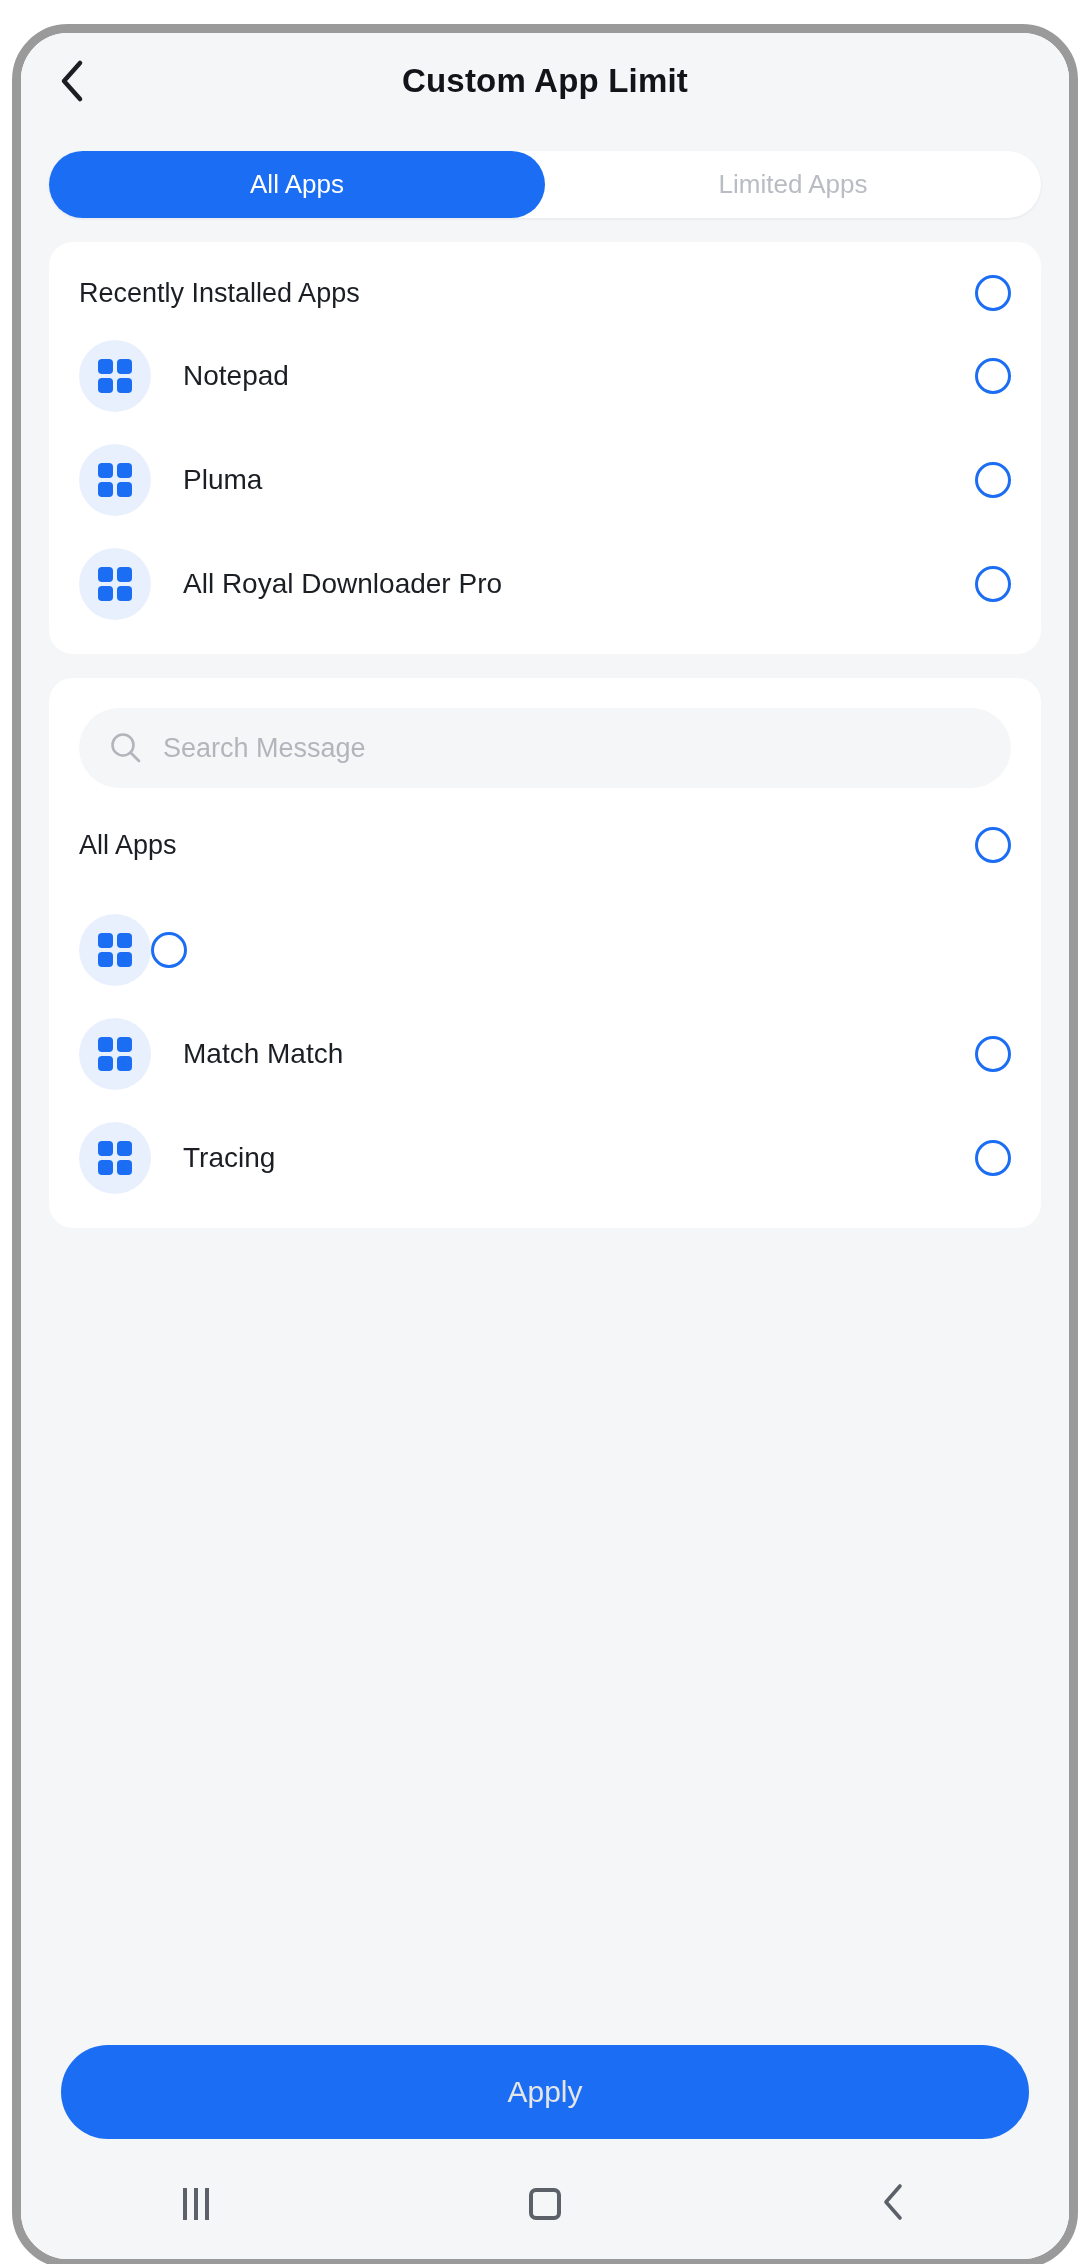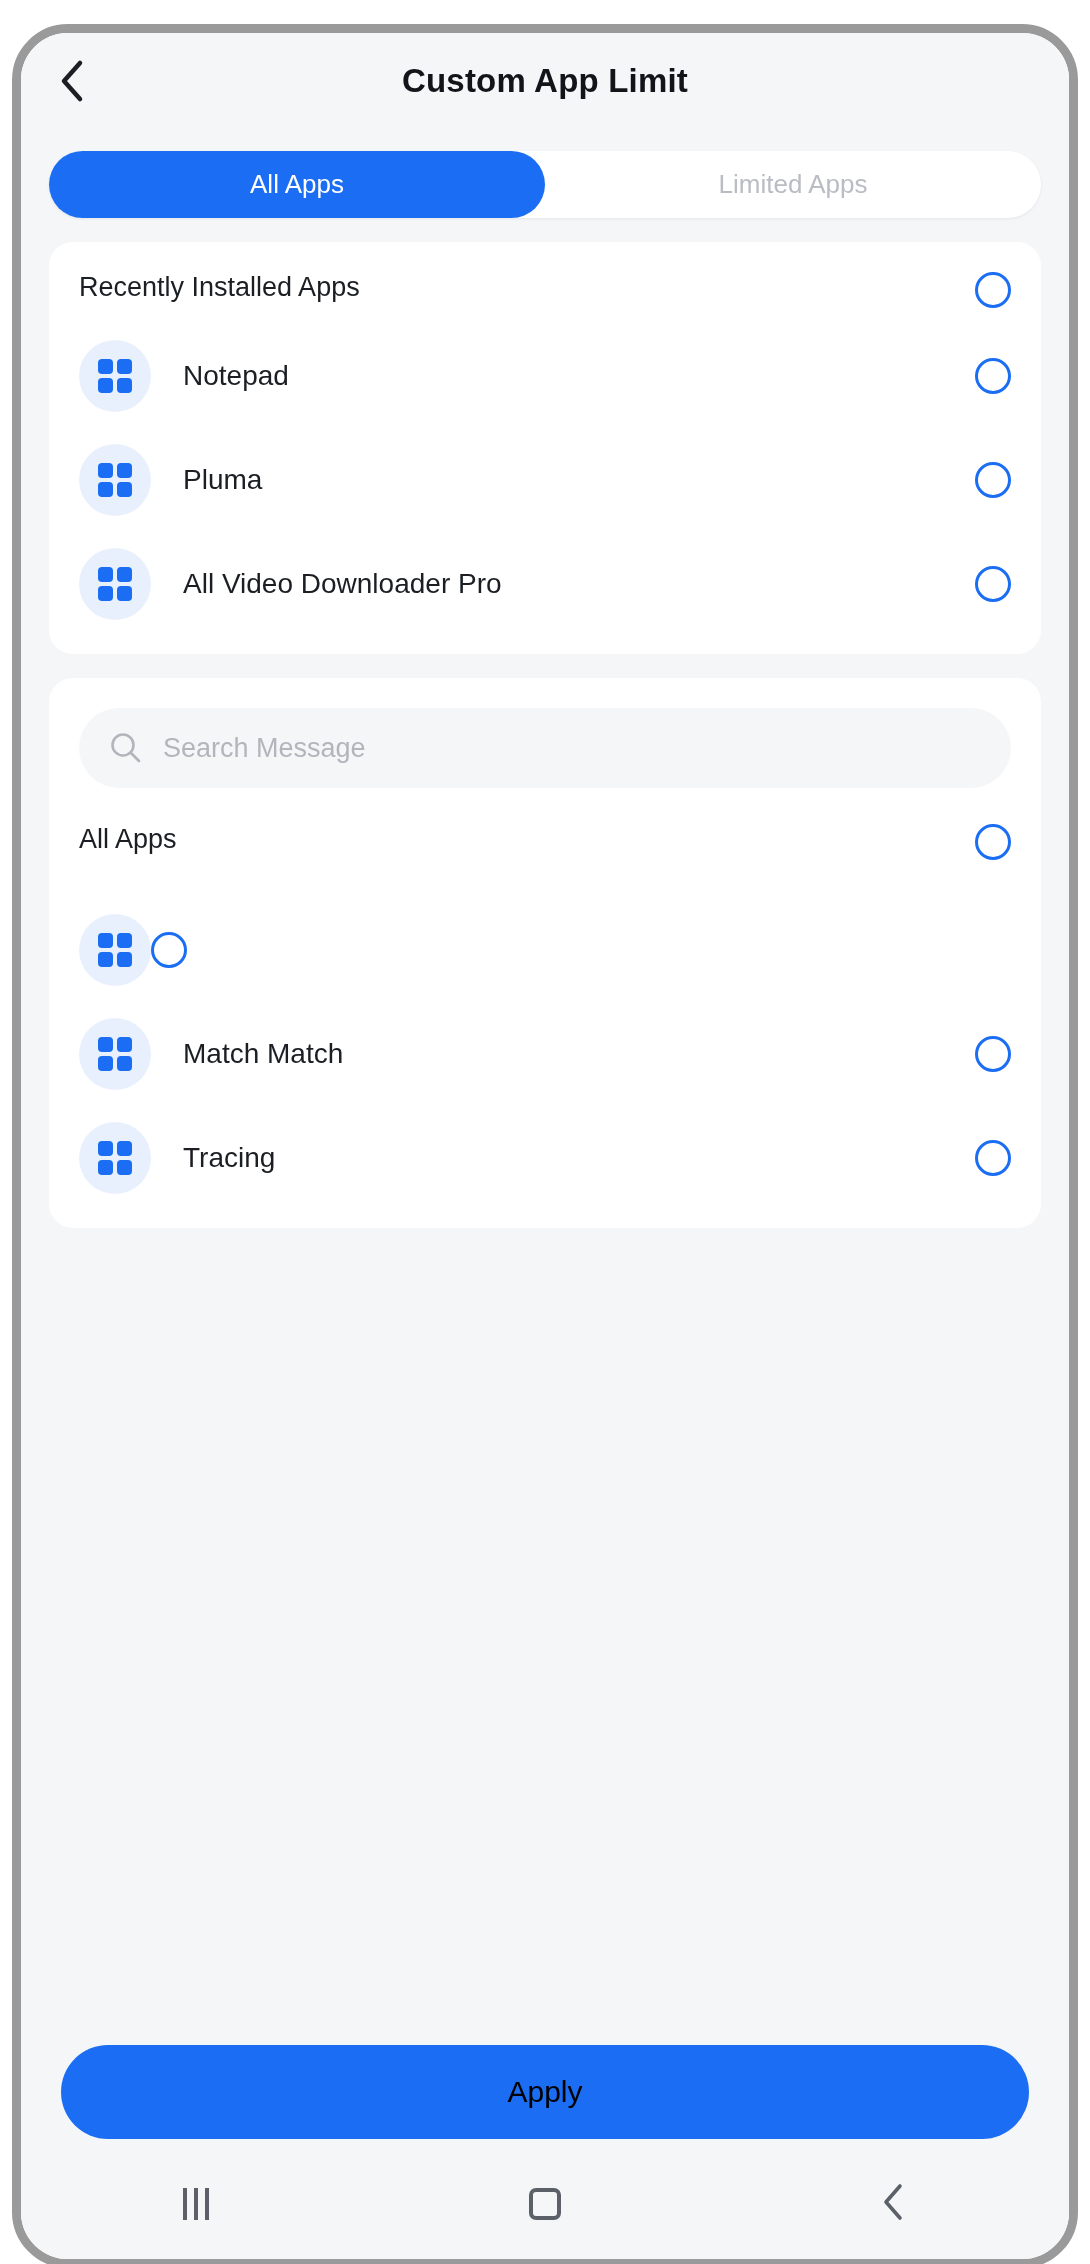--- a/index.html
+++ b/index.html
@@ -99,21 +99,21 @@
   }
   .card {
     background: #ffffff;
     border-radius: 24px;
     margin-top: 24px;
     padding: 0 0 18px 0;
   }
 
   .section-head {
     display: flex;
-    align-items: flex-start;
+    align-items: center;
     justify-content: space-between;
     padding: 30px 30px 10px 30px;
     min-height: 82px;
   }
   .section-title {
     font-size: 27px;
     color: #1b1f24;
   }
 
   .app-row {
@@ -190,21 +190,21 @@
   .apply-wrap {
     flex: 0 0 auto;
     padding: 28px 40px 10px 40px;
   }
   .apply-btn {
     width: 100%;
     height: 94px;
     border: none;
     border-radius: 47px;
     background: #1b6ef3;
-    color: #000000;
+    color: #e5e5e5;
     font-family: "Liberation Sans", sans-serif;
     font-size: 30px;
     cursor: pointer;
   }
 
   
   .navbar {
     flex: 0 0 110px;
     display: flex;
     align-items: center;
@@ -293,21 +293,21 @@
 
           <div class="app-row">
             <div class="app-icon">
               <div class="grid4">
                   <i></i>
                   <i></i>
                   <i></i>
                   <i></i>
                 </div>
             </div>
-            <div class="app-name">All Video Downloader Pro</div>
+            <div class="app-name">All Royal Downloader Pro</div>
             <div class="radio"></div>
           </div>
         </div>
 
         <div class="card">
           <div class="search-wrap">
             <div class="search-box">
               <span>
                 <svg width="34" height="34" viewBox="0 0 34 34">
                   <circle cx="14" cy="14" r="10.5" fill="none" stroke="#b2b6bc" stroke-width="2.6"></circle>

